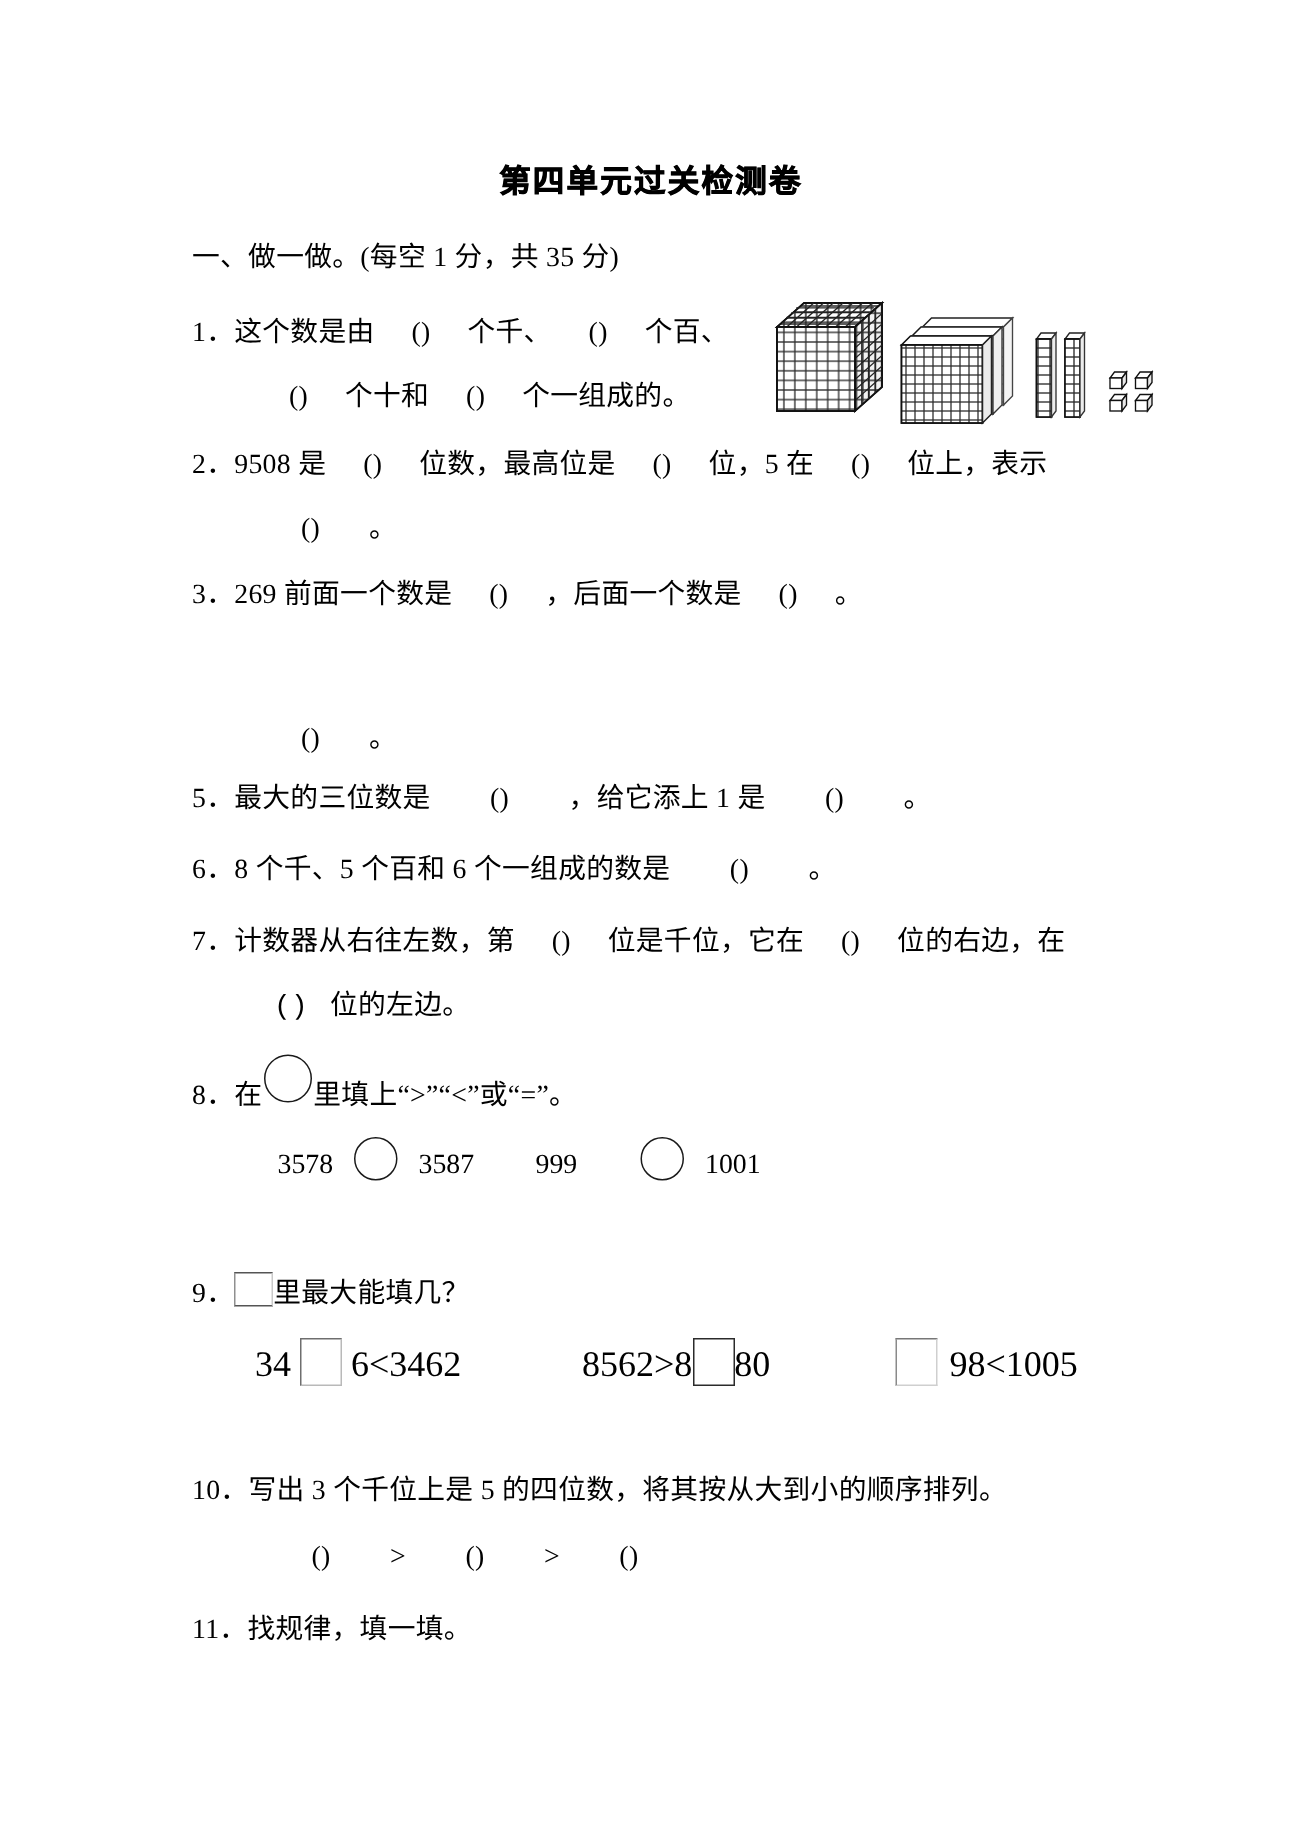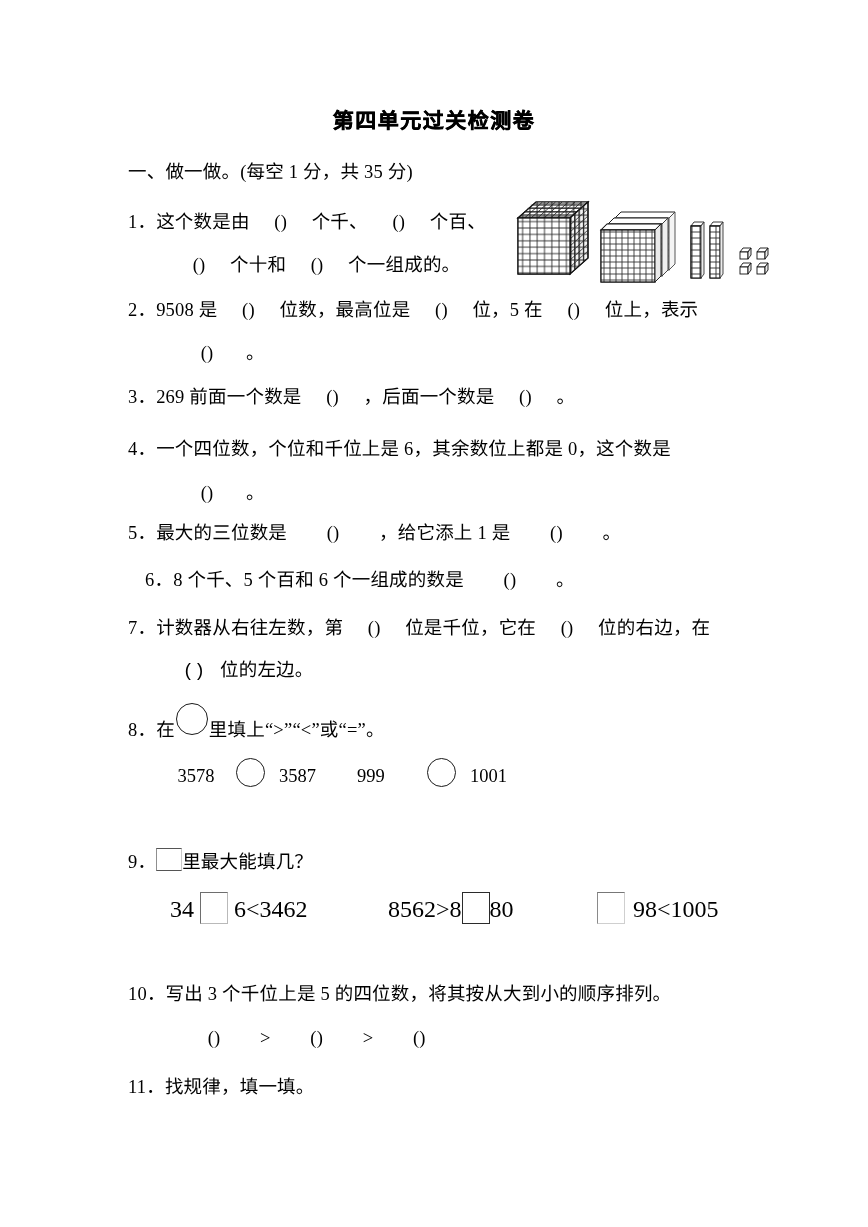--- a/index.html
+++ b/index.html
@@ -295,48 +295,45 @@
     <span class="num">2．</span><span>9508 是</span><span class="blank b-md"></span><span>位数，最高位是</span><span class="blank b-md"></span><span>位，5 在</span><span class="blank b-md"></span><span>位上，表示</span>
   </div>
   <div class="line" style="left:168px; top:344px;">
     <span class="blank b-lg"></span><span>。</span>
   </div>
 
   <div class="line" style="left:128px; top:388px;">
     <span class="num">3．</span><span>269 前面一个数是</span><span class="blank b-md"></span><span>，后面一个数是</span><span class="blank b-md"></span><span>。</span>
   </div>
 
-  <div class="line" style="left:128px; top:440px;">
-    <span class="num">4．</span><span>一个四位数，个位和千位上是 6，其余数位上都是 0，这个数是</span>
-  </div>
   <div class="line" style="left:168px; top:484px;">
     <span class="blank b-lg"></span><span>。</span>
   </div>
 
   <div class="line" style="left:128px; top:524px;">
     <span class="num">5．</span><span>最大的三位数是</span><span class="blank b-xl"></span><span>，给它添上 1 是</span><span class="blank b-xl"></span><span>。</span>
   </div>
 
-  <div class="line" style="left:145px; top:571px;">
+  <div class="line" style="left:128px; top:571px;">
     <span class="num">6．</span><span>8 个千、5 个百和 6 个一组成的数是</span><span class="blank b-xl"></span><span>。</span>
   </div>
 
   <div class="line" style="left:128px; top:619px;">
     <span class="num">7．</span><span>计数器从右往左数，第</span><span class="blank b-md"></span><span>位是千位，它在</span><span class="blank b-md"></span><span>位的右边，在</span>
   </div>
   <div class="line" style="left:168px; top:663px;font-family:Liberation Mono, monospace;">
     <span class="blank b-sm"></span><span>位的左边。</span>
   </div>
 
   <div class="line" style="left:128px; top:708px;">
     <span class="num">8．</span><span>在</span><span class="op-circle-inline"></span><span>里填上“&gt;”“&lt;”或“=”。</span>
   </div>
 
   <div class="cmp-row" style="left:170px; top:758px;">
-    <span class="cmp-num" style="width:52px; text-align:center;">3578</span><span class="op-circle" style="margin:0 14px;"></span><span class="cmp-num" style="width:78px; text-align:left;">3587</span><span class="cmp-num" style="width:56px; text-align:left;">999</span><span class="op-circle" style="margin:0 14px;"></span><span class="cmp-num">1001</span>
+    <span class="cmp-num" style="width:52px; text-align:right;">3578</span><span class="op-circle" style="margin:0 14px;"></span><span class="cmp-num" style="width:78px; text-align:left;">3587</span><span class="cmp-num" style="width:56px; text-align:left;">999</span><span class="op-circle" style="margin:0 14px;"></span><span class="cmp-num">1001</span>
   </div>
 
 
   <div class="line" style="left:128px; top:848px;">
     <span class="num">9．</span><span class="op-box small"></span><span>里最大能填几？</span>
   </div>
 
   <div class="expr" style="left:170px; top:892px;">
     <span>34</span><span class="op-box faded" style="margin:0 6px;"></span><span>6&lt;3462</span>
   </div>

